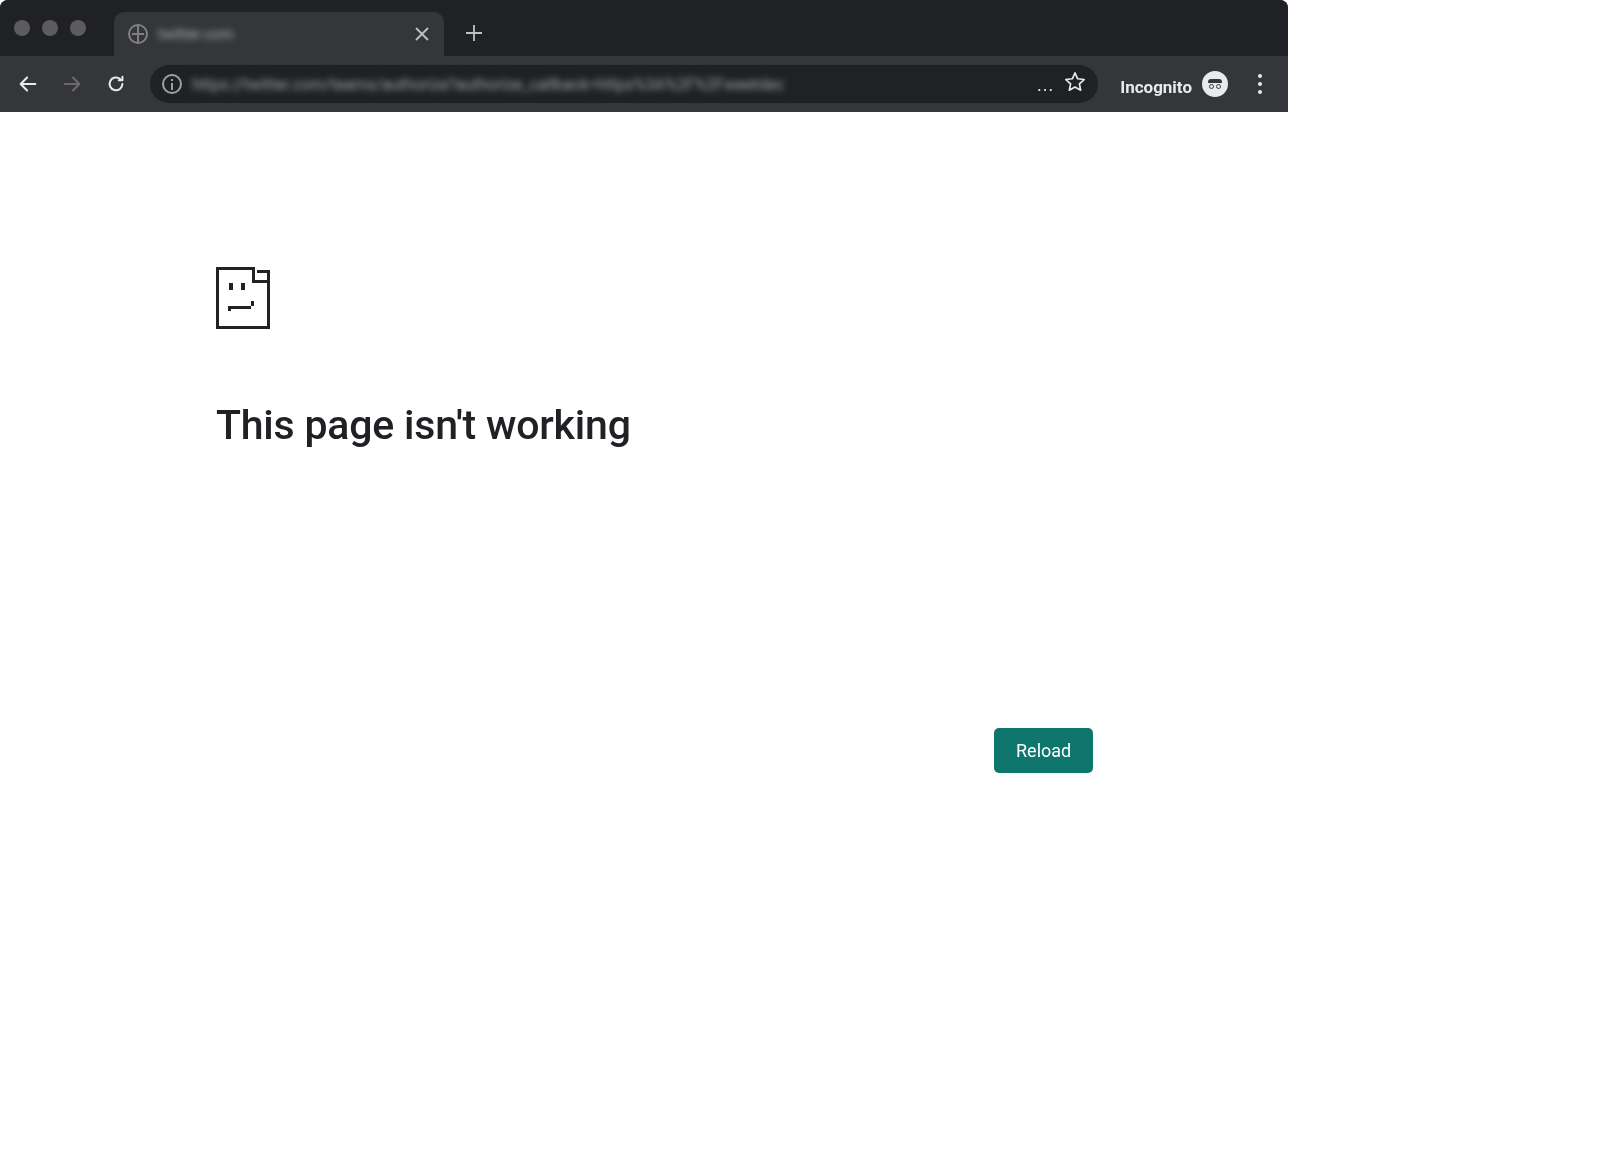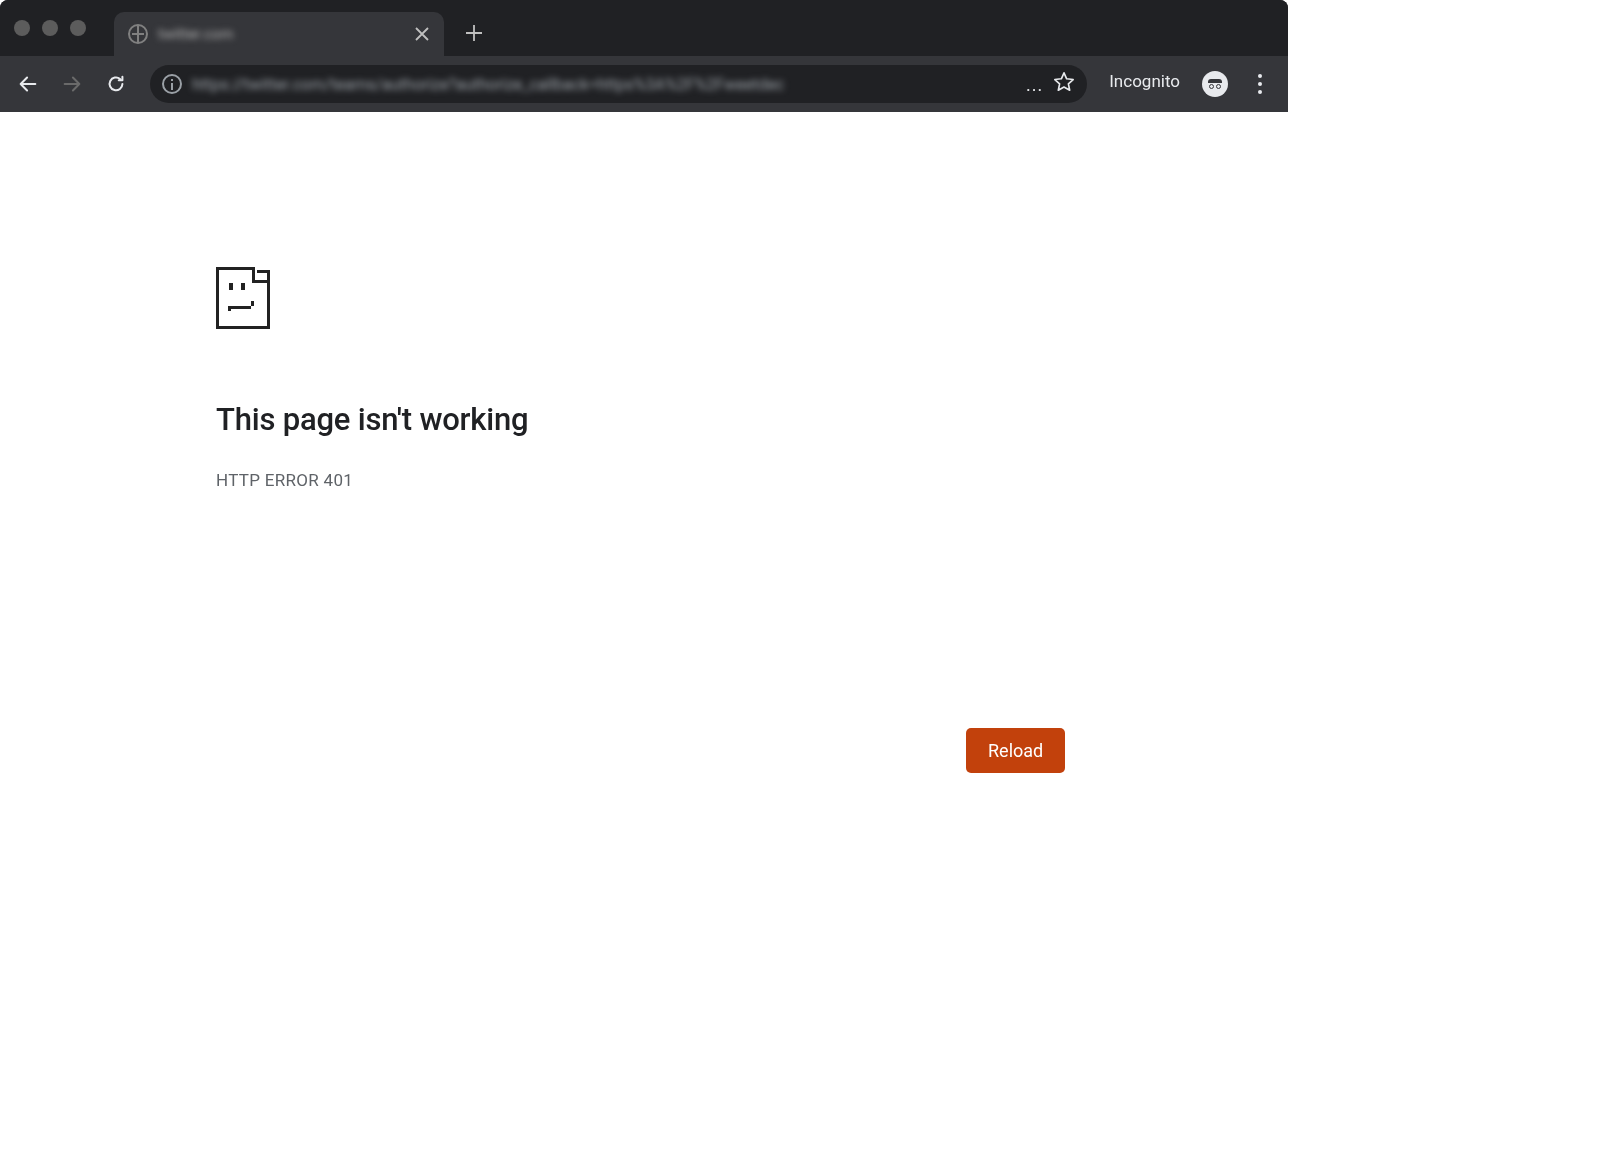--- a/index.html
+++ b/index.html
@@ -165,25 +165,26 @@
       font-size: 18px;
       letter-spacing: 1px;
       flex-shrink: 0;
     }
     .star-icon {
       color: #e8eaed;
       flex-shrink: 0;
     }
     .incognito-badge {
       display: flex;
-      align-items: flex-start;
-      gap: 22px;
+      align-items: flex-end;
+      gap: 10px;
       color: #e8eaed;
       font-size: 17px;
       padding: 0 6px;
+      font-weight: bold;
     }
     .incognito-icon {
       width: 26px;
       height: 26px;
       background: #e8eaed;
       border-radius: 50%;
       display: flex;
       align-items: center;
       justify-content: center;
       flex-direction: column;
@@ -267,41 +268,41 @@
       left: -3px; top: 0;
     }
     .error-icon-box .mouth::after {
       content: '';
       position: absolute;
       width: 3px; height: 5px;
       background: #222;
       right: -3px; top: -5px;
     }
     .error-title {
-      font-size: 31px;
+      font-size: 41px;
       font-weight: 500;
       color: #202124;
       margin-bottom: 32px;
       letter-spacing: -0.2px;
     }
     .error-message {
       font-size: 20px;
       color: #5f6368;
       margin-bottom: 32px;
     }
     .error-code {
       font-size: 17px;
       color: #5f6368;
       letter-spacing: 0.3px;
     }
     .reload-btn {
       position: absolute;
       top: 616px;
-      left: 966px;
-      background: #c2410c;
+      left: 994px;
+      background: #0f766e;
       color: #fff;
       border: none;
       font-size: 18px;
       padding: 12px 22px;
       border-radius: 5px;
       cursor: pointer;
       font-family: inherit;
     }
   </style>
 </head>
@@ -374,15 +375,14 @@
 </div>
 
 <div class="content">
   <div class="error-icon-box">
     <div class="fold"></div>
     <div class="eye1"></div>
     <div class="eye2"></div>
     <div class="mouth"></div>
   </div>
   <h1 class="error-title">This page isn't working</h1>
-  <p class="error-code">HTTP ERROR 401</p>
   <button class="reload-btn">Reload</button>
 </div>
 
 </body></html>

